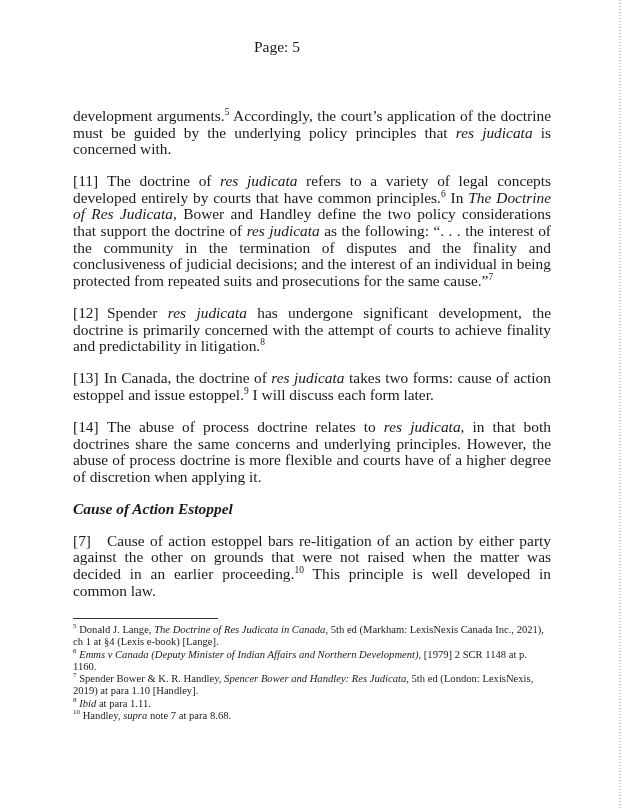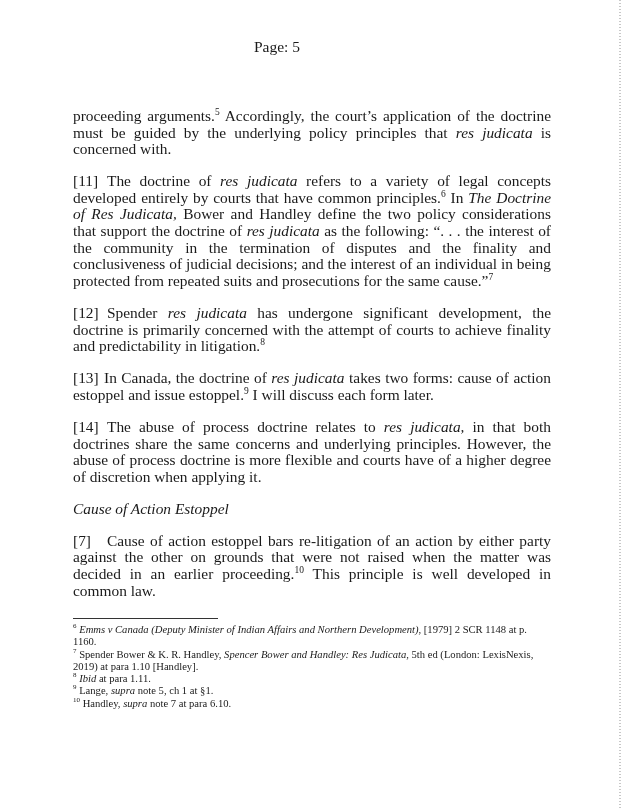--- a/index.html
+++ b/index.html
@@ -8,50 +8,50 @@
   .edge { position: absolute; right: 2px; top: 0; width: 2px; height: 808px;
           background: repeating-linear-gradient(to bottom, #c8c8c8 0 1px, #ffffff 1px 3px); }
   .header { position: absolute; top: 38px; left: 0; width: 554px; text-align: center;
             font-size: 15.5px; }
   .body { position: absolute; left: 73px; top: 108px; width: 478px; font-size: 15.4px;
           line-height: 16.6px; text-align: justify; }
   .body p { margin: 0 0 15.5px 0; }
   .body sup { font-size: 9.5px; line-height: 0; vertical-align: super; }
   .pn { display: inline-block; width: 34px; font-family: Liberation Serif, serif; }
   .pn-short { display: inline-block; width: 31px; }
-  .heading { font-style: italic; margin: 0 0 15px 0; }
+  .heading { font-style: italic; margin: 0 0 15px 0; font-weight: bold; }
   .rule { position: absolute; left: 73px; top: 618px; width: 145px; height: 0;
           border-top: 1px solid #333; }
   .fn { position: absolute; left: 73px; top: 624px; width: 478px; font-size: 10.6px;
         line-height: 12.3px; }
   .fn div { margin: 0; }
   .fn sup { font-size: 7px; vertical-align: super; line-height: 0; }
   i { font-style: italic; margin-top: 15px; }
 </style>
 </head>
 <body>
 
 <div class="edge"></div>
 
 <div class="header">Page: 5</div>
 
 <div class="body">
   <div id="paras-a">
-      <p><span>proceeding arguments.</span><sup>5</sup><span> Accordingly, the court’s application of the doctrine must be guided by the underlying policy principles that </span><i>res judicata</i><span> is concerned with.</span></p>
+      <p><span>development arguments.</span><sup>5</sup><span> Accordingly, the court’s application of the doctrine must be guided by the underlying policy principles that </span><i>res judicata</i><span> is concerned with.</span></p>
       <p><span class="pn">[11]</span><span>The doctrine of </span><i>res judicata</i><span> refers to a variety of legal concepts developed entirely by courts that have common principles.</span><sup>6</sup><span> In </span><i>The Doctrine of Res Judicata,</i><span> Bower and Handley define the two policy considerations that support the doctrine of </span><i>res judicata</i><span> as the following: “. . . the interest of the community in the termination of disputes and the finality and conclusiveness of judicial decisions; and the interest of an individual in being protected from repeated suits and prosecutions for the same cause.”</span><sup>7</sup></p>
       <p><span class="pn">[12]</span><span>Spender </span><i>res judicata</i><span> has undergone significant development, the doctrine is primarily concerned with the attempt of courts to achieve finality and predictability in litigation.</span><sup>8</sup></p>
       <p><span class="pn-short">[13]</span><span>In Canada, the doctrine of </span><i>res judicata</i><span> takes two forms: cause of action estoppel and issue estoppel.</span><sup>9</sup><span> I will discuss each form later.</span></p>
       <p><span class="pn">[14]</span><span>The abuse of process doctrine relates to </span><i>res judicata,</i><span> in that both doctrines share the same concerns and underlying principles. However, the abuse of process doctrine is more flexible and courts have of a higher degree of discretion when applying it.</span></p>
     </div>
   <p class="heading">Cause of Action Estoppel</p>
   <div id="paras-b">
       <p><span class="pn">[7]</span><span>Cause of action estoppel bars re-litigation of an action by either party against the other on grounds that were not raised when the matter was decided in an earlier proceeding.</span><sup>10</sup><span> This principle is well developed in common law.</span></p>
     </div>
 </div>
 
 <div class="rule"></div>
 <div class="fn" id="footnotes">
+    <div><sup>5</sup><span> Donald J. Lange, </span><i>The Doctrine of Res Judicata in Canada</i><span>, 5th ed (Markham: LexisNexis Canada Inc., 2021), ch 1 at §4 (Lexis e-book) [Lange].</span></div>
     <div><sup>6</sup><span> </span><i>Emms v Canada (Deputy Minister of Indian Affairs and Northern Development)</i><span>, [1979] 2 SCR 1148 at p.&nbsp; 1160.</span></div>
     <div><sup>7</sup><span> Spender Bower &amp; K. R. Handley, </span><i>Spencer Bower and Handley: Res Judicata</i><span>, 5th ed (London: LexisNexis, 2019) at para 1.10 [Handley].</span></div>
     <div><sup>8</sup><span> </span><i>Ibid</i><span> at para 1.11.</span></div>
-    <div><sup>9</sup><span> Lange, </span><i>supra</i><span> note 5, ch 1 at §1.</span></div>
-    <div><sup>10</sup><span> Handley, </span><i>supra</i><span> note 7 at para 6.10.</span></div>
+    <div><sup>10</sup><span> Handley, </span><i>supra</i><span> note 7 at para 8.68.</span></div>
   </div>
 
 </body></html>

